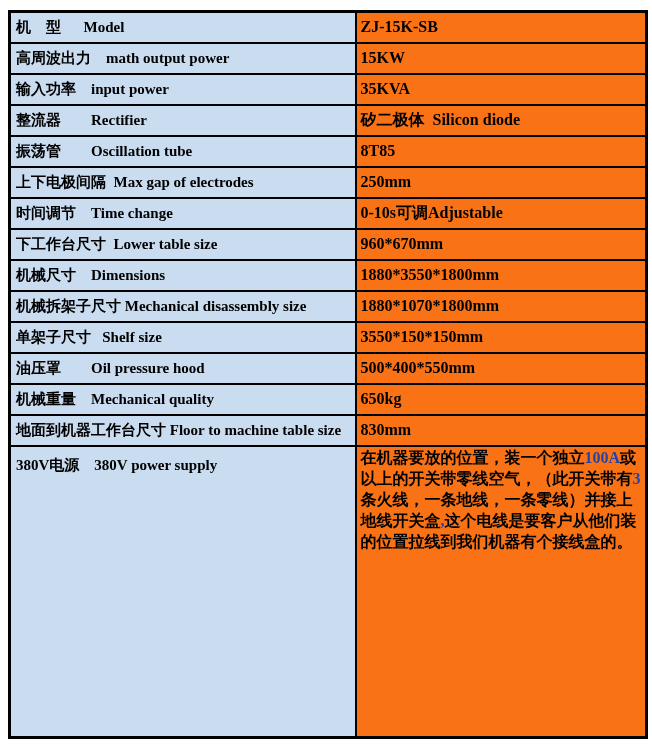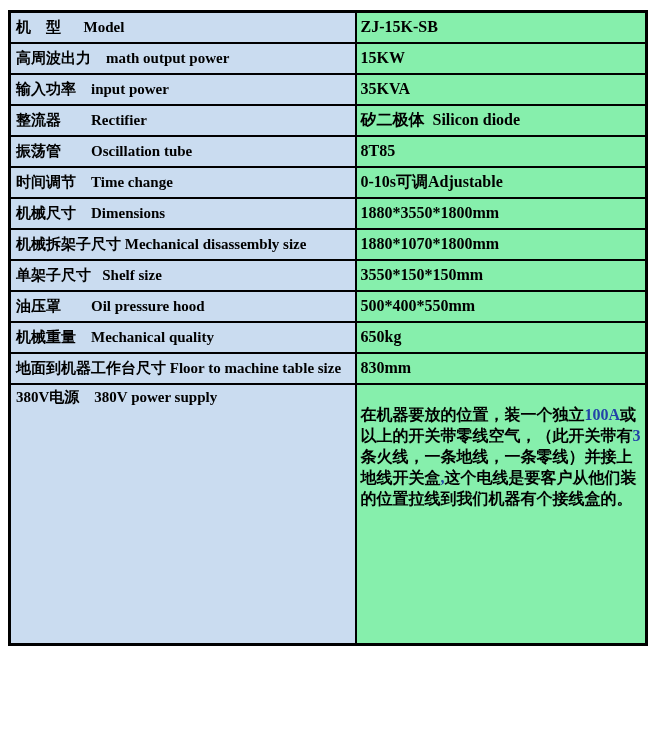--- a/index.html
+++ b/index.html
@@ -9,56 +9,56 @@
     --latin-blue:#2343a8;
   }
   html,body{margin:0;padding:0;}
   body{
     width:652px;height:750px;background:#ffffff;
     font-family:"Liberation Serif","DejaVu Serif",serif;
     position:relative;overflow:hidden;
   }
   table.spec{
     position:absolute;left:8px;top:10px;
-    width:637px;height:636px;
+    width:637px;height:729px;
     border-collapse:collapse;table-layout:fixed;
     border:3px solid var(--border-c);
   }
   col.c-label{width:346px;}
   col.c-value{width:291px;}
   td{
     border:2px solid var(--border-c);
     vertical-align:middle;
     font-weight:bold;
     color:var(--text-c);
     overflow:hidden;
   }
   tr.normal{height:31px;}
   td.label{
     background:var(--label-bg);
     white-space:pre;
     padding:0 2px 0 5px;
     font-size:15px;
   }
   td.value{
-    background:#86efac;
+    background:#f97316;
     white-space:pre;
     padding:0 2px 0 4px;
     font-size:16px;
   }
   td.note{
     white-space:normal;
     vertical-align:top;
     line-height:21px;
-    padding:19px 3px 0 4px;
+    padding:0 3px 0 4px;
     font-size:16px;
   }
   td.top{
     vertical-align:top;
-    padding-top:3px;
+    padding-top:9px;
   }
   .latin-blue{color:var(--latin-blue);}
 </style>
 </head>
 <body>
 
 <table class="spec">
   <colgroup>
     <col class="c-label">
     <col class="c-value">
@@ -78,22 +78,30 @@
       </tr>
       <tr class="normal">
         <td class="label">整流器        Rectifier</td>
         <td class="value">矽二极体  Silicon diode</td>
       </tr>
       <tr class="normal">
         <td class="label">振荡管        Oscillation tube</td>
         <td class="value">8T85</td>
       </tr>
       <tr class="normal">
+        <td class="label">上下电极间隔  Max gap of electrodes</td>
+        <td class="value">250mm</td>
+      </tr>
+      <tr class="normal">
         <td class="label">时间调节    Time change</td>
         <td class="value">0-10s可调Adjustable</td>
+      </tr>
+      <tr class="normal">
+        <td class="label">下工作台尺寸  Lower table size</td>
+        <td class="value">960*670mm</td>
       </tr>
       <tr class="normal">
         <td class="label">机械尺寸    Dimensions</td>
         <td class="value">1880*3550*1800mm</td>
       </tr>
       <tr class="normal">
         <td class="label">机械拆架子尺寸 Mechanical disassembly size</td>
         <td class="value">1880*1070*1800mm</td>
       </tr>
       <tr class="normal">

